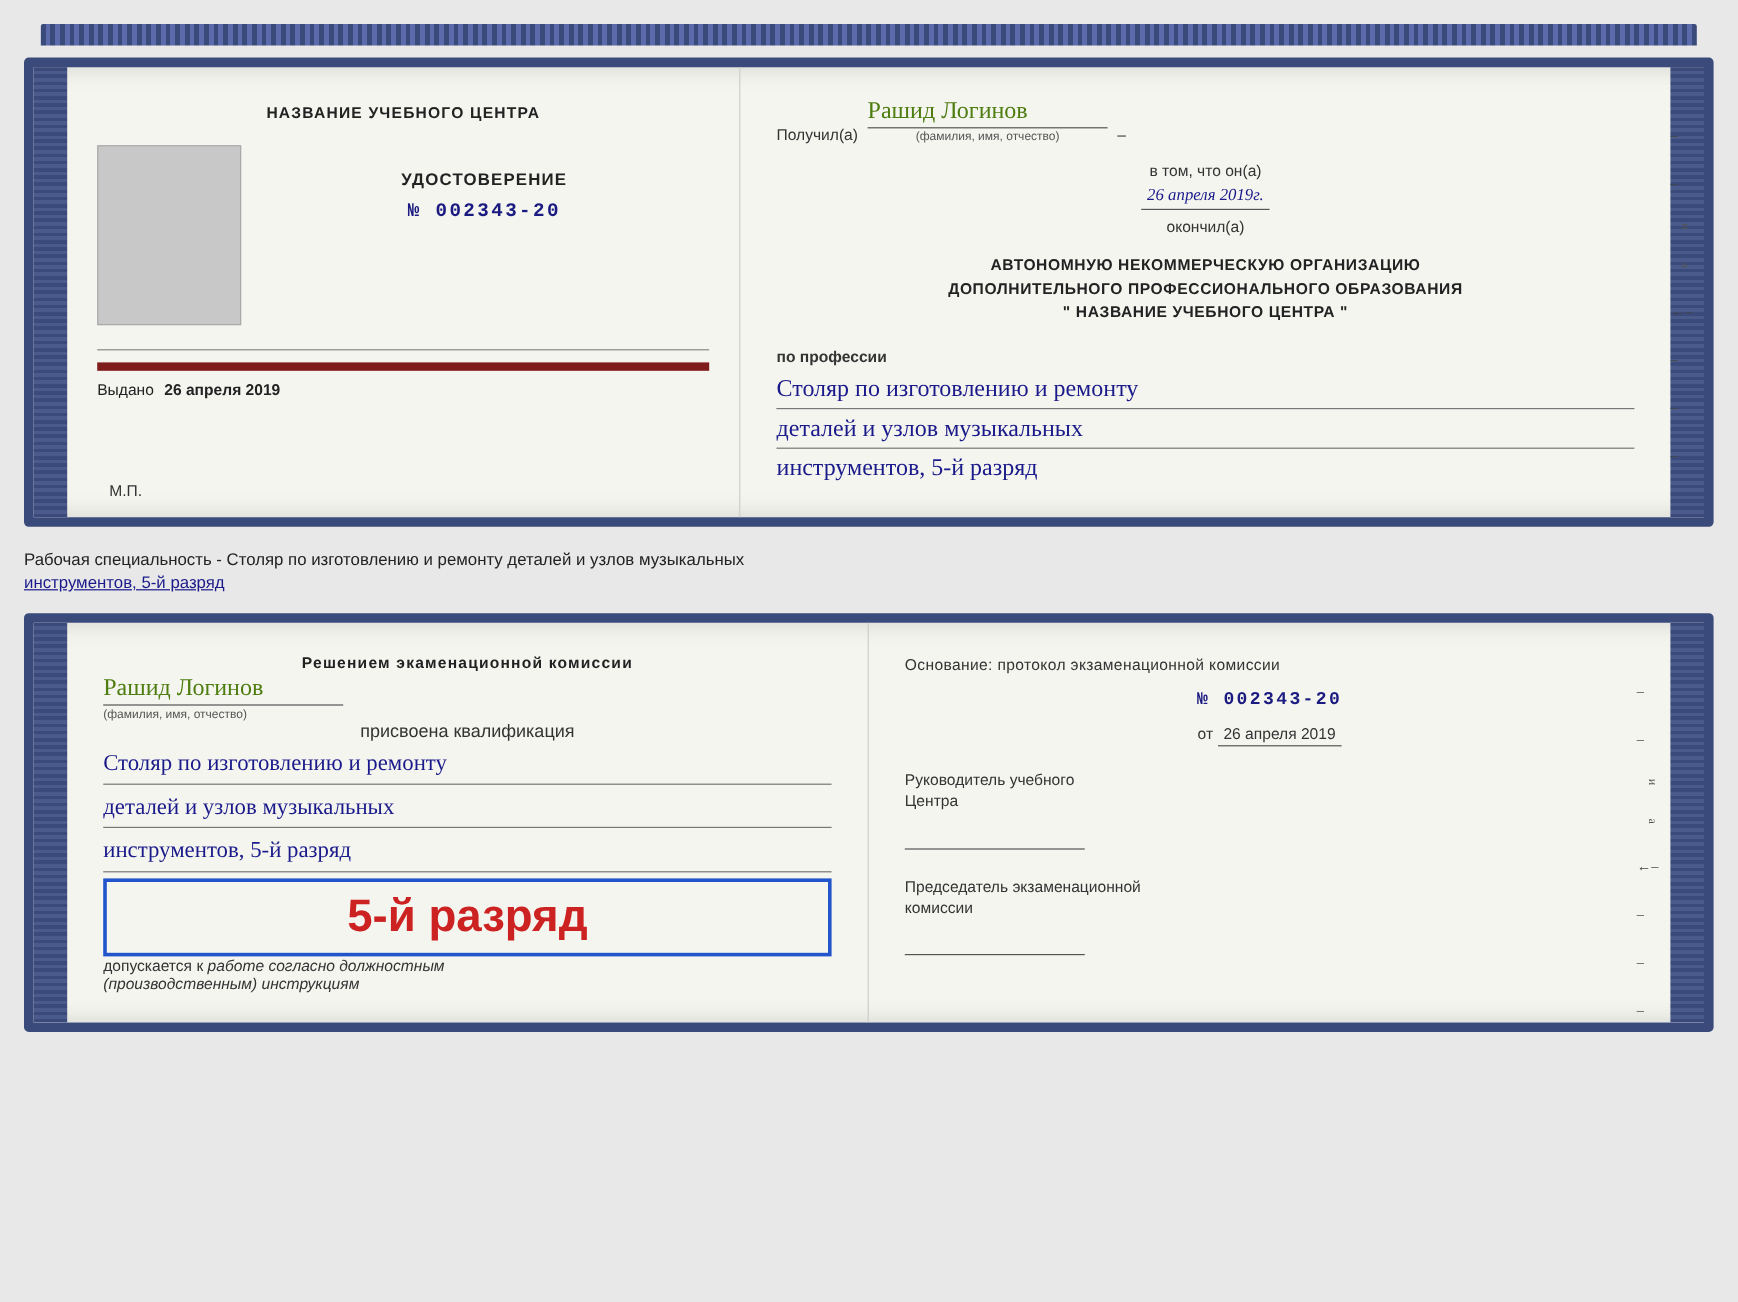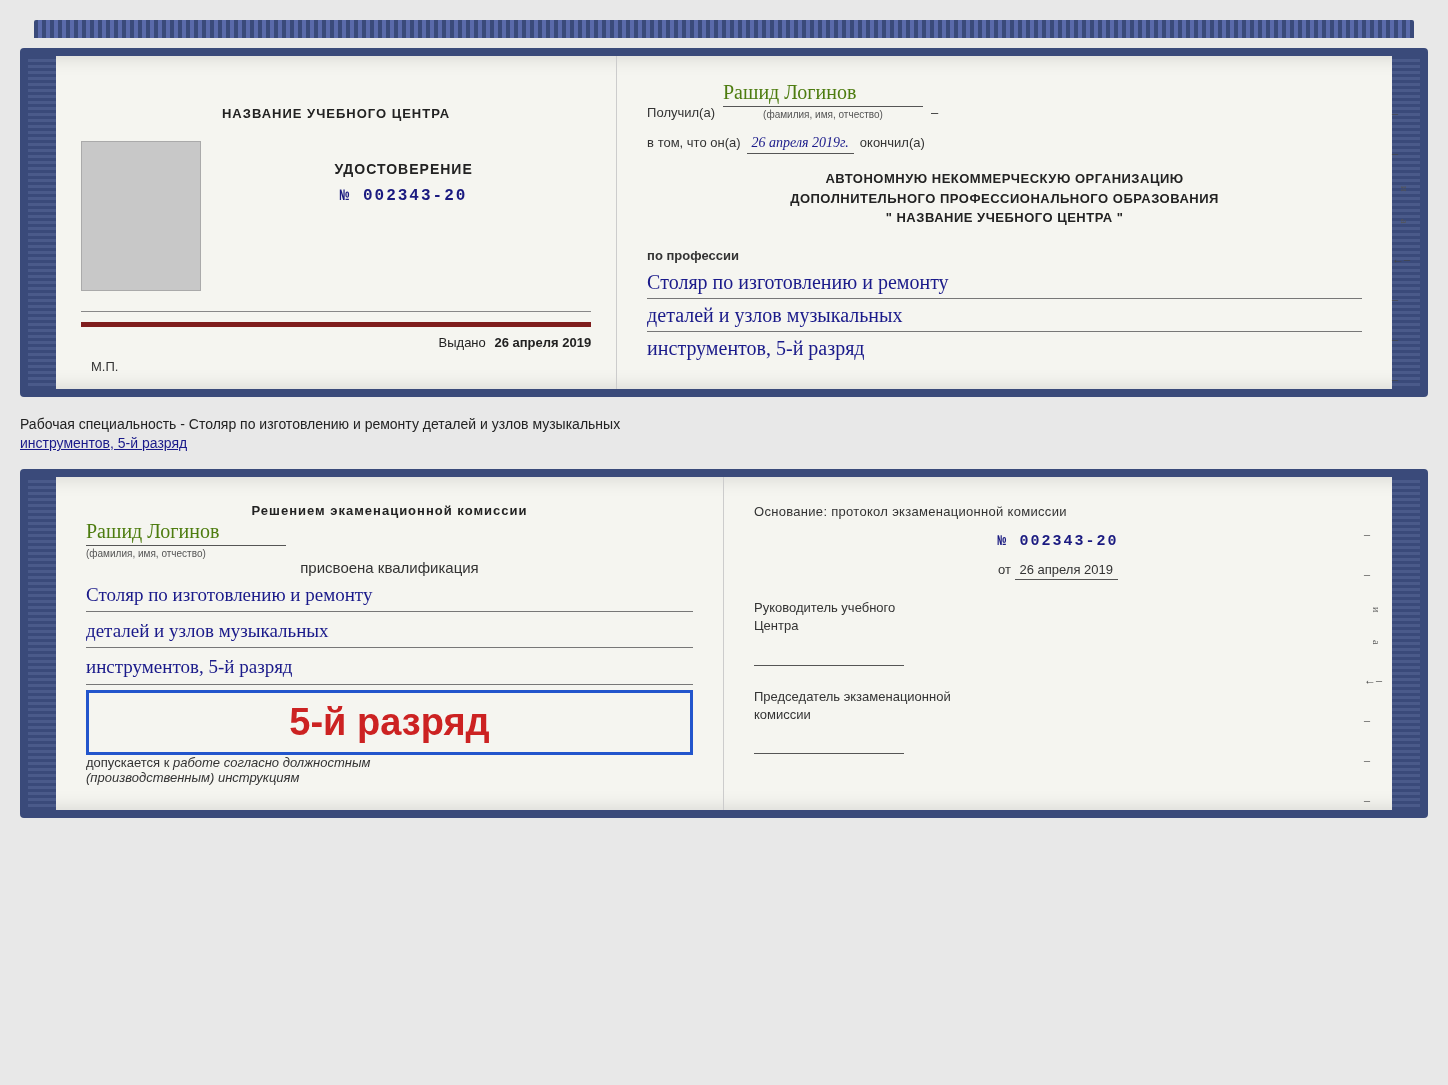--- a/index.html
+++ b/index.html
@@ -75,21 +75,20 @@
     }
 
     .center-title {
       font-family: Arial, sans-serif;
       font-size: 13px;
       font-weight: bold;
       text-align: center;
       letter-spacing: 1px;
       color: #222;
       text-transform: uppercase;
-      margin-top: 20px;
     }
 
     .photo-placeholder {
       width: 120px;
       height: 150px;
       background: #c8c8c8;
       border: 1px solid #aaa;
       flex-shrink: 0;
     }
 
@@ -111,22 +110,22 @@
       font-size: 16px;
       font-weight: bold;
       color: #1a1a80;
       letter-spacing: 2px;
     }
 
     .issued-line {
       font-family: Arial, sans-serif;
       font-size: 13px;
       color: #222;
-      text-align: right;
-      border-top: 5px solid #7f1d1d;
+      text-align: left;
+      border-top: 7px solid #7f1d1d;
       padding-top: 8px;
       width: 100%;
     }
 
     .issued-date {
       font-weight: bold;
     }
 
     .mp-line {
       position: absolute;
@@ -424,21 +423,21 @@
 
       <div class="recipient-row">
         <span class="label-text">Получил(а)</span>
         <div class="handwritten-name-line">
           <span class="handwritten">Рашид Логинов</span>
           <div class="sub-label">(фамилия, имя, отчество)</div>
         </div>
         <span class="label-text">–</span>
       </div>
 
-      <div style="display:flex; align-items:flex-start; gap:6px; flex-wrap:wrap;">
+      <div style="display:flex; align-items:center; gap:6px; flex-wrap:wrap;flex-direction:column;">
         <span class="label-text">в том, что он(а)</span>
         <span class="handwritten-small date-underline">26 апреля 2019г.</span>
         <span class="label-text">окончил(а)</span>
       </div>
 
       <div class="org-block">
         <div>АВТОНОМНУЮ НЕКОММЕРЧЕСКУЮ ОРГАНИЗАЦИЮ</div>
         <div>ДОПОЛНИТЕЛЬНОГО ПРОФЕССИОНАЛЬНОГО ОБРАЗОВАНИЯ</div>
         <div>" НАЗВАНИЕ УЧЕБНОГО ЦЕНТРА "</div>
       </div>

